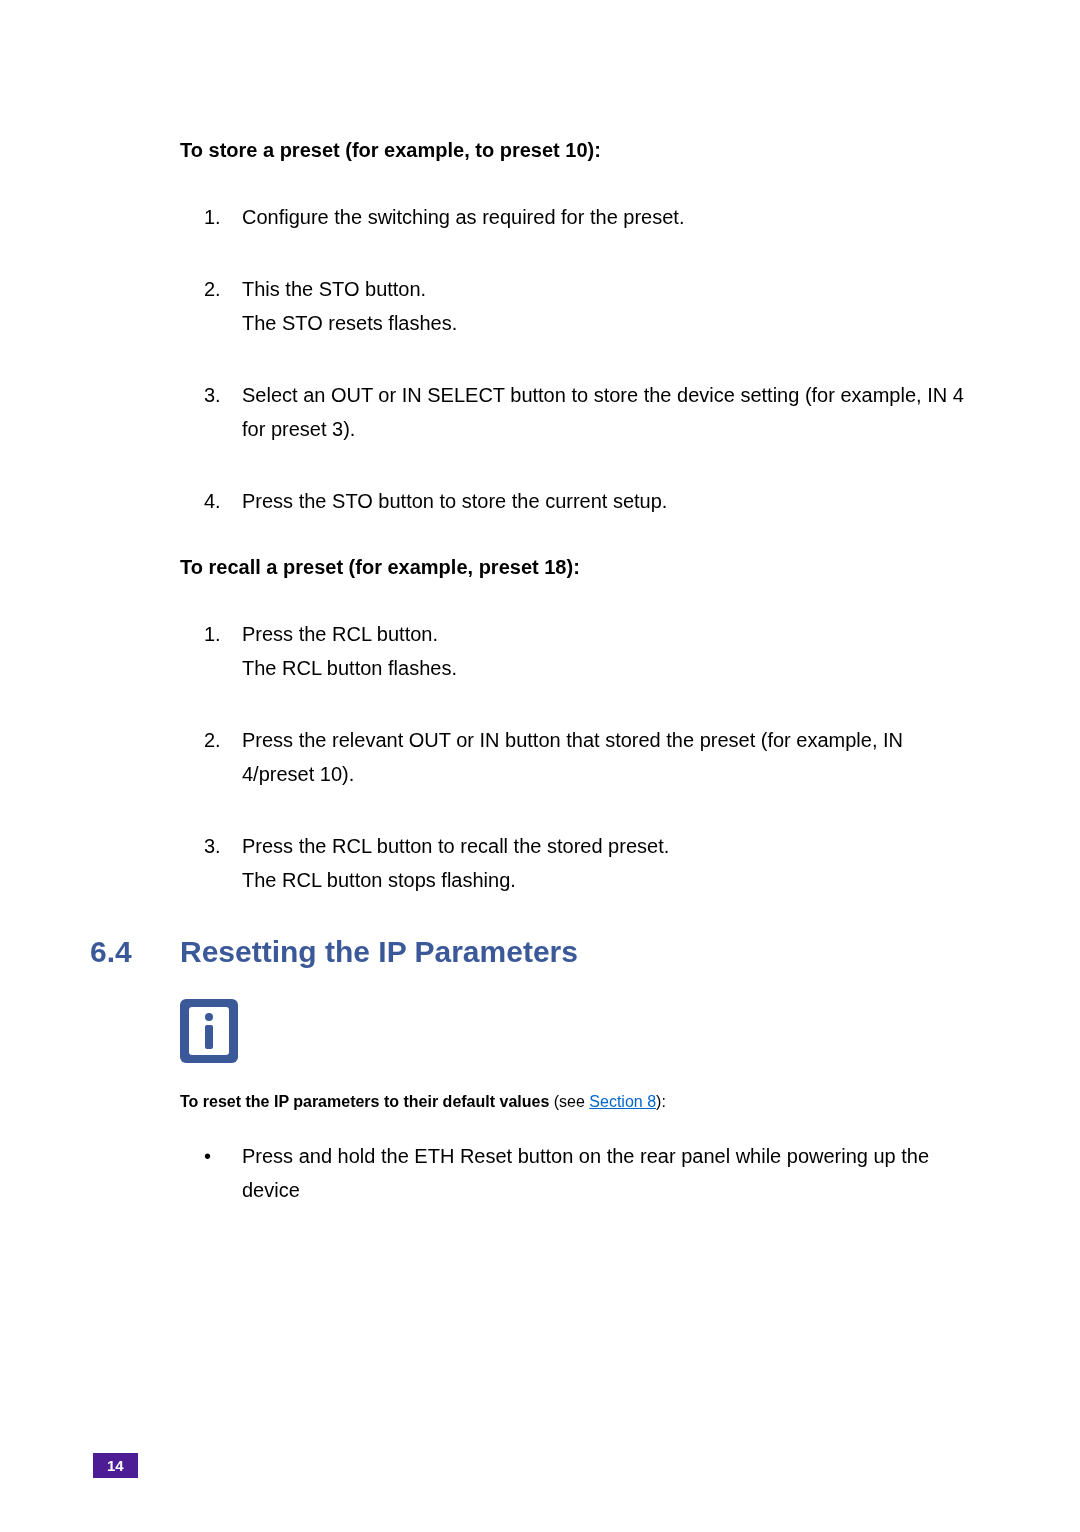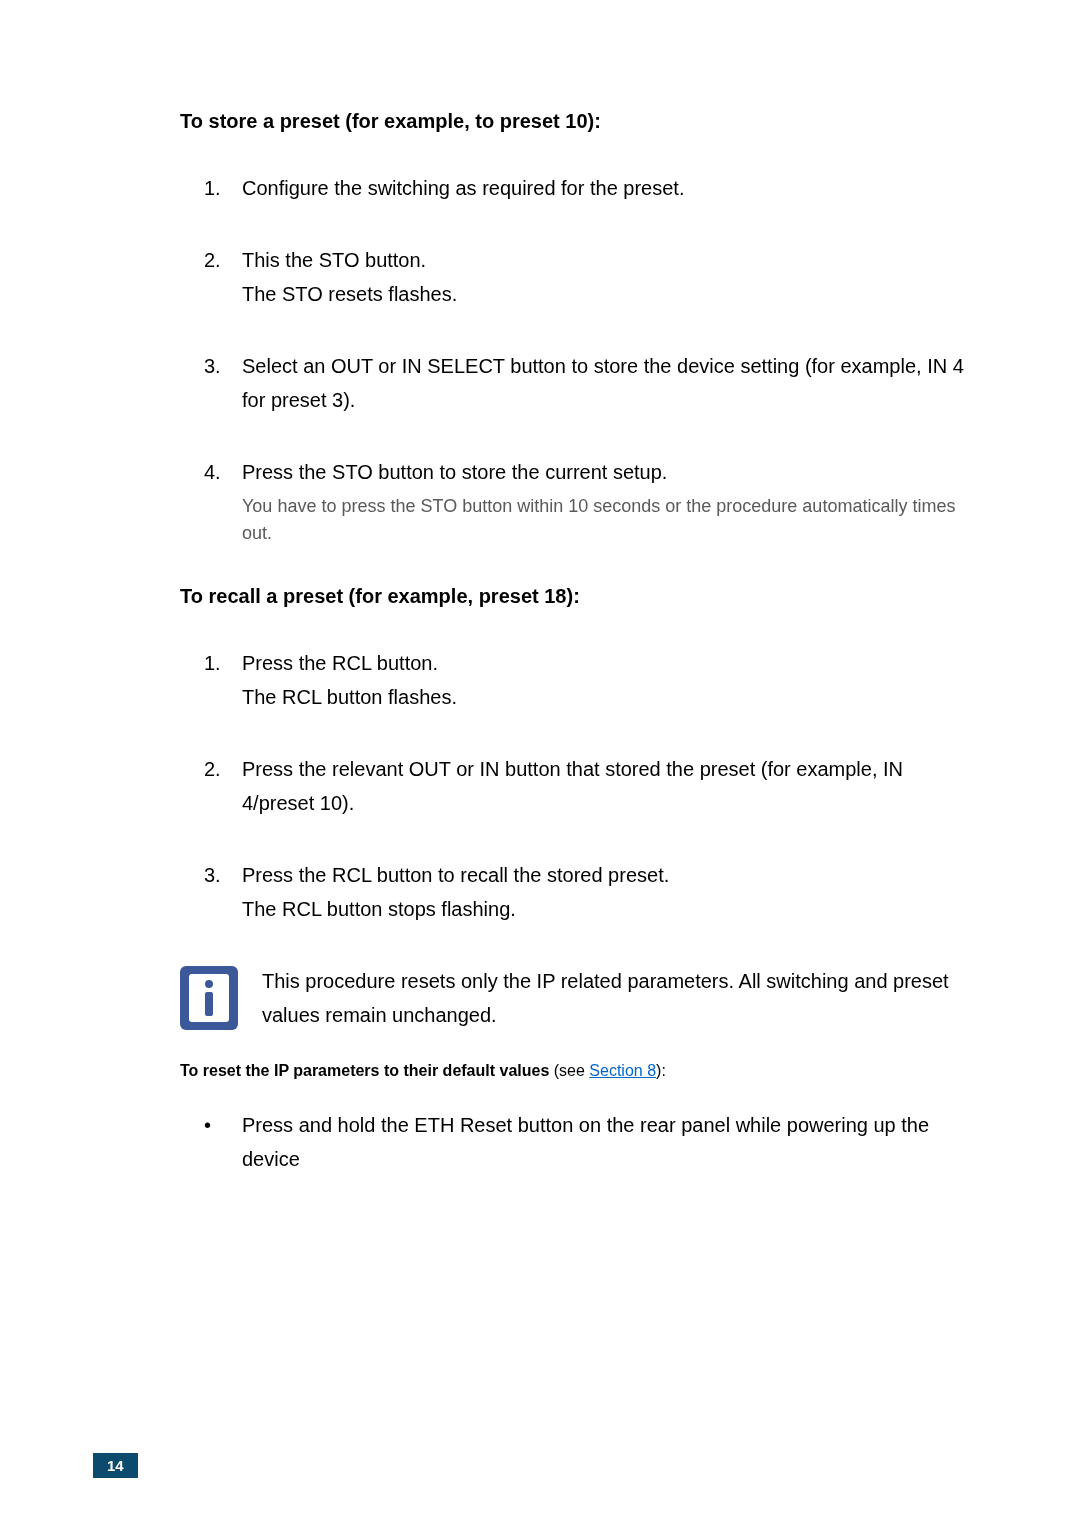--- a/index.html
+++ b/index.html
@@ -10,20 +10,21 @@
   body {
     font-family: Arial, Helvetica, sans-serif;
     background: #ffffff;
     width: 1080px;
     height: 1532px;
     position: relative;
     color: #000000;
   }
   .page {
     padding: 110px 100px 0 180px;
+    margin-top: 29px;
   }
   .bold-heading {
     font-weight: bold;
     font-size: 20px;
     margin-bottom: 38px;
   }
   .ol-list {
     list-style: none;
     padding-left: 24px;
   }
@@ -141,21 +142,21 @@
   .footer {
     position: absolute;
     bottom: 54px;
     left: 0;
     right: 0;
     display: flex;
     align-items: center;
     padding: 0 100px 0 0;
   }
   .page-num-box {
-    background: #0c4a6e;
+    background: #4c1d95;
     color: #ffffff;
     font-weight: bold;
     font-size: 15px;
     padding: 4px 14px;
     margin-left: 93px;
   }
   .footer-text {
     color: #3b5998;
     font-weight: bold;
     font-size: 15px;
@@ -182,21 +183,20 @@
       </span>
     </li>
     <li class="ol-item">
       <span class="ol-num">3.</span>
       <span class="ol-body">Select an OUT or IN SELECT button to store the device setting (for example, IN 4 for preset 3).</span>
     </li>
     <li class="ol-item">
       <span class="ol-num">4.</span>
       <span class="ol-body">
         <span>Press the STO button to store the current setup.</span>
-        <div class="note-text">You have to press the STO button within 10 seconds or the procedure automatically times out.</div>
       </span>
     </li>
   </ol>
 
   <div class="bold-heading" style="margin-top:18px;">To recall a preset (for example, preset 18):</div>
 
   <ol class="ol-list">
     <li class="ol-item">
       <span class="ol-num">1.</span>
       <span class="ol-body">
@@ -210,31 +210,34 @@
     </li>
     <li class="ol-item">
       <span class="ol-num">3.</span>
       <span class="ol-body">
         <span>Press the RCL button to recall the stored preset.</span><br>
         <span>The RCL button stops flashing.</span>
       </span>
     </li>
   </ol>
 
+  <div class="section-row">
+    <span class="section-num">6.4</span>
+    <span class="section-title">Resetting the IP Parameters</span>
+  </div>
 
   <div class="info-row">
     <div class="info-icon">
       <div class="info-icon-inner">
         <div class="info-i">
           <div class="info-i-dot"></div>
           <div class="info-i-bar"></div>
         </div>
       </div>
     </div>
-    <div class="info-text">This procedure resets only the IP related parameters. All switching and preset values remain unchanged.</div>
   </div>
 
   <div class="reset-heading">
     <b>To reset the IP parameters to their default values</b><span> (see </span><span class="link-text">Section 8</span><span>):</span>
   </div>
 
   <ul class="bullet-list">
     <li class="bullet-item">
       <span class="bullet-dot">•</span>
       <span>Press and hold the ETH Reset button on the rear panel while powering up the device</span>

